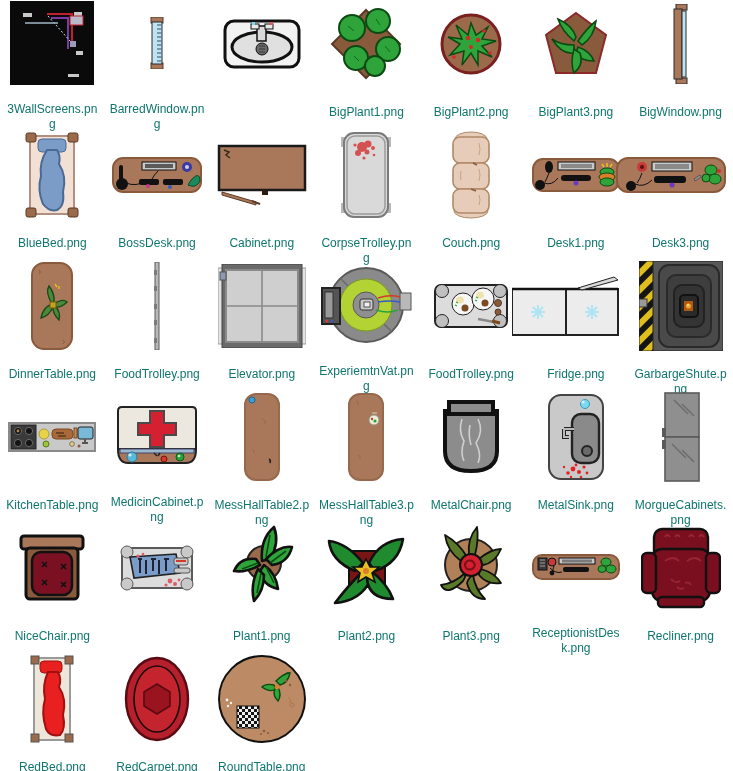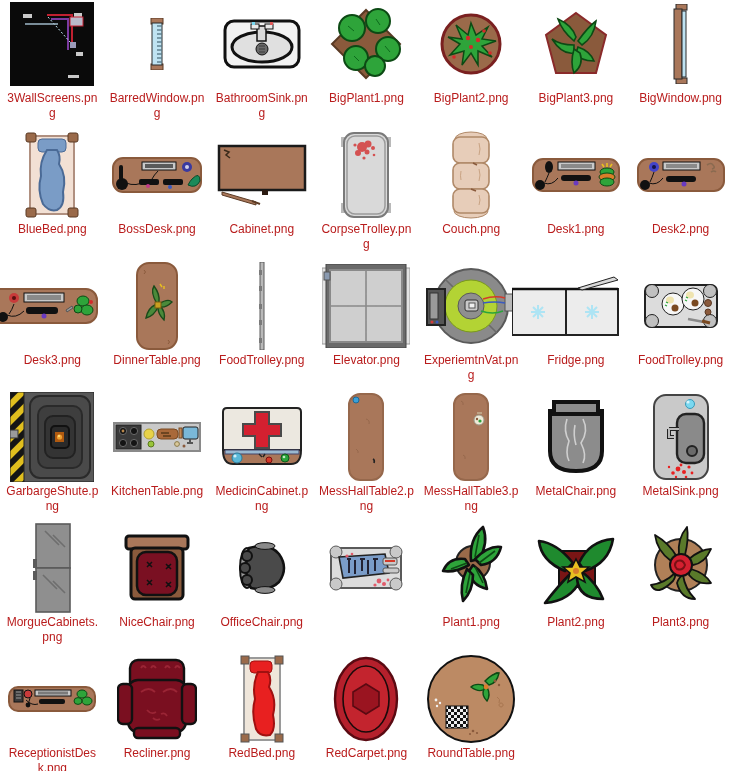--- a/index.html
+++ b/index.html
@@ -5,22 +5,22 @@
   html,body{margin:0;padding:0;}
   body{width:733px;height:771px;overflow:hidden;background:#ffffff;
        font-family:"Liberation Sans",sans-serif;}
   .grid{width:733px;display:grid;grid-template-columns:repeat(7,104.71px);
         grid-auto-rows:131px;}
   .cell{display:flex;flex-direction:column;align-items:center;overflow:visible;}
   .thumb{height:88px;width:100%;display:flex;align-items:center;justify-content:center;}
   .thumb svg{display:block;}
   .thumb.cut{justify-content:flex-start;}
   .thumb.cut svg{margin-left:-12px;}
-  .label{margin-top:3px;max-width:95px;text-align:center;font-size:12px;
-         line-height:14.5px;color:#b91c1c;word-break:break-all;}
+  .label{margin-top:17px;max-width:95px;text-align:center;font-size:12px;
+         line-height:14.5px;color:#0f766e;word-break:break-all;}
 </style>
 </head>
 <body>
 
 <div class="grid">
 
   <div class="cell">
     <div class="thumb">
       <svg width="84" height="84" viewBox="0 0 84 84">
         <rect width="84" height="84" fill="#0a0a0a"></rect>
@@ -69,21 +69,20 @@
         <ellipse cx="39" cy="28" rx="30" ry="15" fill="#e0e0e0" stroke="#111" stroke-width="3"></ellipse>
         <rect x="34" y="7" width="9" height="15" fill="#d9d9d9" stroke="#111" stroke-width="1.5"></rect>
         <rect x="28" y="5" width="8" height="5" fill="#e9e9e9" stroke="#111"></rect>
         <rect x="42" y="5" width="8" height="5" fill="#e9e9e9" stroke="#111"></rect>
         <rect x="29" y="3" width="3" height="3" fill="#7ad8f0"></rect>
         <rect x="47" y="3" width="3" height="3" fill="#e05a5a"></rect>
         <circle cx="39" cy="30" r="6" fill="#6a6a6a" stroke="#111"></circle>
         <path d="M36,27 h6 M36,30 h6 M36,33 h6" stroke="#3a3a3a" stroke-width="1"></path>
       </svg>
     </div>
-    <div class="label">BathroomSink.png</div>
   </div>
 
   <div class="cell">
     <div class="thumb">
       <svg width="72" height="76" viewBox="0 0 72 76">
         <polygon points="36,4 70,38 36,72 2,38" fill="#8a5a3c" stroke="#5a3a24" stroke-width="2"></polygon>
         <g fill="#2ea43a" stroke="#0c4a14" stroke-width="2">
           <circle cx="22" cy="22" r="13"></circle>
             <circle cx="48" cy="15" r="12"></circle>
           <circle cx="58" cy="43" r="12"></circle>
@@ -249,37 +248,20 @@
             <ellipse cx="75" cy="14" rx="7" ry="4" fill="#2ea43a"></ellipse>
           <ellipse cx="75" cy="19" rx="8" ry="4" fill="#d97e2a"></ellipse>
           <ellipse cx="75" cy="24" rx="7" ry="4" fill="#2ea43a"></ellipse>
           </g>
         <path d="M70,6 l2,3 M75,5 l0,4 M80,6 l-2,3" stroke="#e8c020" stroke-width="1.6"></path>
       </svg>
     </div>
     <div class="label">Desk1.png</div>
   </div>
 
-  <div class="cell">
-    <div class="thumb">
-      <svg width="88" height="34" viewBox="0 0 88 34">
-        <rect x="1" y="1" width="86" height="32" rx="10" fill="#a9775a" stroke="#8a5a3c" stroke-width="2"></rect>
-        <rect x="26" y="4" width="37" height="8" fill="#c9c9c9" stroke="#111"></rect>
-        <rect x="29" y="6" width="31" height="4" fill="#8a8a8a"></rect>
-        <rect x="29" y="18" width="30" height="6" rx="3" fill="#111"></rect>
-        <circle cx="17" cy="9" r="5" fill="#4444c8"></circle>
-          <circle cx="17" cy="9" r="2" fill="#15154a"></circle>
-        <circle cx="8" cy="27" r="5" fill="#111"></circle>
-        <path d="M12,25 Q20,28 26,20 M17,14 Q15,20 13,24" stroke="#111" fill="none"></path>
-        <circle cx="47" cy="26" r="2.5" fill="#6a3ac0"></circle>
-        <path d="M70,7 q4,-3 6,0 q3,3 -1,4 M74,14 q3,-2 5,0" stroke="#8a6a50" fill="none" stroke-width="1.6"></path>
-      </svg>
-    </div>
-    <div class="label">Desk2.png</div>
-  </div>
 
   <div class="cell">
     <div class="thumb cut">
       <svg width="110" height="36" viewBox="0 0 110 36">
         <rect x="1" y="1" width="108" height="34" rx="11" fill="#a9775a" stroke="#8a5a3c" stroke-width="2"></rect>
         <rect x="36" y="5" width="40" height="9" fill="#c9c9c9" stroke="#111"></rect>
         <rect x="39" y="7" width="34" height="5" fill="#8a8a8a"></rect>
         <rect x="38" y="19" width="32" height="7" rx="3" fill="#111"></rect>
         <circle cx="26" cy="10" r="5" fill="#c83a3a"></circle>
           <circle cx="26" cy="10" r="2" fill="#5a1010"></circle>
@@ -376,36 +358,20 @@
         <path d="M58,32 Q70,28 80,31" stroke="#d43a2a" fill="none" stroke-width="1.6"></path>
         <path d="M58,36 Q70,34 80,36" stroke="#3a5ac0" fill="none" stroke-width="1.6"></path>
         <path d="M56,44 Q68,48 78,44" stroke="#2aa43a" fill="none" stroke-width="1.6"></path>
       </svg>
     </div>
     <div class="label">ExperiemtnVat.png</div>
   </div>
 
 
   <div class="cell">
-    <div class="thumb cut">
-      <svg width="110" height="62" viewBox="0 0 110 62">
-        <rect x="0" y="14" width="54" height="46" fill="#ececec" stroke="#222" stroke-width="2"></rect>
-        <rect x="54" y="14" width="52" height="46" fill="#ececec" stroke="#222" stroke-width="2"></rect>
-        <line x1="0" y1="14" x2="106" y2="14" stroke="#111" stroke-width="2.5"></line>
-        <g stroke="#aee4f4" stroke-width="2">
-          <path d="M26,30 v14 M19,37 h14 M21,32 l10,10 M31,32 l-10,10"></path>
-          <path d="M80,30 v14 M73,37 h14 M75,32 l10,10 M85,32 l-10,10"></path>
-        </g>
-        <path d="M66,13 L102,2 L106,5 L70,15 Z" fill="#d9d9d9" stroke="#222"></path>
-      </svg>
-    </div>
-    <div class="label">Fridge.png</div>
-  </div>
-
-  <div class="cell">
     <div class="thumb">
       <svg width="78" height="52" viewBox="0 0 78 52">
         <rect x="3" y="5" width="72" height="42" rx="6" fill="#dcdcdc" stroke="#222" stroke-width="2"></rect>
         <g fill="#c0c0c0" stroke="#222">
           <circle cx="10" cy="11" r="6.5"></circle>
             <circle cx="68" cy="11" r="6.5"></circle>
           <circle cx="10" cy="41" r="6.5"></circle>
             <circle cx="68" cy="41" r="6.5"></circle>
         </g>
         <circle cx="31" cy="24" r="11" fill="#f7f7f7" stroke="#222"></circle>
@@ -415,20 +381,36 @@
         <ellipse cx="28" cy="20" rx="4" ry="3.5" fill="#efe4b0"></ellipse>
           <ellipse cx="48" cy="15" rx="4" ry="3.5" fill="#efe4b0"></ellipse>
         <path d="M24,22 l2,1 M23,25 l2,1 M44,17 l2,1 M43,20 l2,1" stroke="#2aa43a" stroke-width="1.2"></path>
         <circle cx="66" cy="23" r="3.5" fill="#8a5a3c" stroke="#5a3a24"></circle>
         <circle cx="66" cy="32" r="3" fill="#8a5a3c" stroke="#5a3a24"></circle>
         <path d="M46,39 L62,42" stroke="#8a8a8a" stroke-width="2.4"></path>
         <path d="M60,41 L68,43" stroke="#7a4a22" stroke-width="3"></path>
       </svg>
     </div>
     <div class="label">FoodTrolley.png</div>
+  </div>
+
+  <div class="cell">
+    <div class="thumb cut">
+      <svg width="110" height="62" viewBox="0 0 110 62">
+        <rect x="0" y="14" width="54" height="46" fill="#ececec" stroke="#222" stroke-width="2"></rect>
+        <rect x="54" y="14" width="52" height="46" fill="#ececec" stroke="#222" stroke-width="2"></rect>
+        <line x1="0" y1="14" x2="106" y2="14" stroke="#111" stroke-width="2.5"></line>
+        <g stroke="#aee4f4" stroke-width="2">
+          <path d="M26,30 v14 M19,37 h14 M21,32 l10,10 M31,32 l-10,10"></path>
+          <path d="M80,30 v14 M73,37 h14 M75,32 l10,10 M85,32 l-10,10"></path>
+        </g>
+        <path d="M66,13 L102,2 L106,5 L70,15 Z" fill="#d9d9d9" stroke="#222"></path>
+      </svg>
+    </div>
+    <div class="label">Fridge.png</div>
   </div>
 
   <div class="cell">
     <div class="thumb">
       <svg width="84" height="90" viewBox="0 0 84 90">
         <defs>
           <pattern id="hz" width="12" height="12" patternUnits="userSpaceOnUse" patternTransform="rotate(45)">
             <rect width="12" height="12" fill="#e0be1e"></rect>
               <rect width="6" height="12" fill="#151515"></rect>
           </pattern>
@@ -585,36 +567,20 @@
         <rect x="13" y="18" width="40" height="43" rx="9" fill="#7a1022" stroke="#111" stroke-width="2.5"></rect>
         <g stroke="#111" stroke-width="1.5">
           <path d="M23,28 l5,5 M28,28 l-5,5 M42,30 l5,5 M47,30 l-5,5"></path>
           <path d="M23,46 l5,5 M28,46 l-5,5 M42,48 l5,5 M47,48 l-5,5"></path>
         </g>
       </svg>
     </div>
     <div class="label">NiceChair.png</div>
   </div>
 
-  <div class="cell">
-    <div class="thumb">
-      <svg width="54" height="52" viewBox="0 0 54 52">
-        <ellipse cx="12" cy="26" rx="7" ry="20" fill="#9a9a9a" stroke="#111" stroke-width="2"></ellipse>
-        <path d="M14,6 Q34,0 44,12 Q54,26 44,40 Q34,50 16,46 Q10,36 12,26 Q10,14 14,6 Z" fill="#4a4a4a" stroke="#111" stroke-width="2.5"></path>
-        <g fill="#4a4a4a" stroke="#111" stroke-width="2">
-          <circle cx="12" cy="14" r="5"></circle>
-            <circle cx="10" cy="26" r="5"></circle>
-            <circle cx="12" cy="38" r="5"></circle>
-        </g>
-        <ellipse cx="30" cy="4" rx="10" ry="3.4" fill="#8a8a8a" stroke="#111"></ellipse>
-        <ellipse cx="30" cy="48" rx="10" ry="3.4" fill="#8a8a8a" stroke="#111"></ellipse>
-      </svg>
-    </div>
-    <div class="label">OfficeChair.png</div>
-  </div>
 
   <div class="cell">
     <div class="thumb">
       <svg width="78" height="54" viewBox="0 0 78 54">
         <rect x="4" y="7" width="70" height="40" rx="4" fill="#dcdcdc" stroke="#5a5a5a" stroke-width="2"></rect>
         <g fill="#c9c9c9" stroke="#5a5a5a">
           <circle cx="9" cy="11" r="6"></circle>
             <circle cx="69" cy="11" r="6"></circle>
           <circle cx="9" cy="43" r="6"></circle>
             <circle cx="69" cy="43" r="6"></circle>

